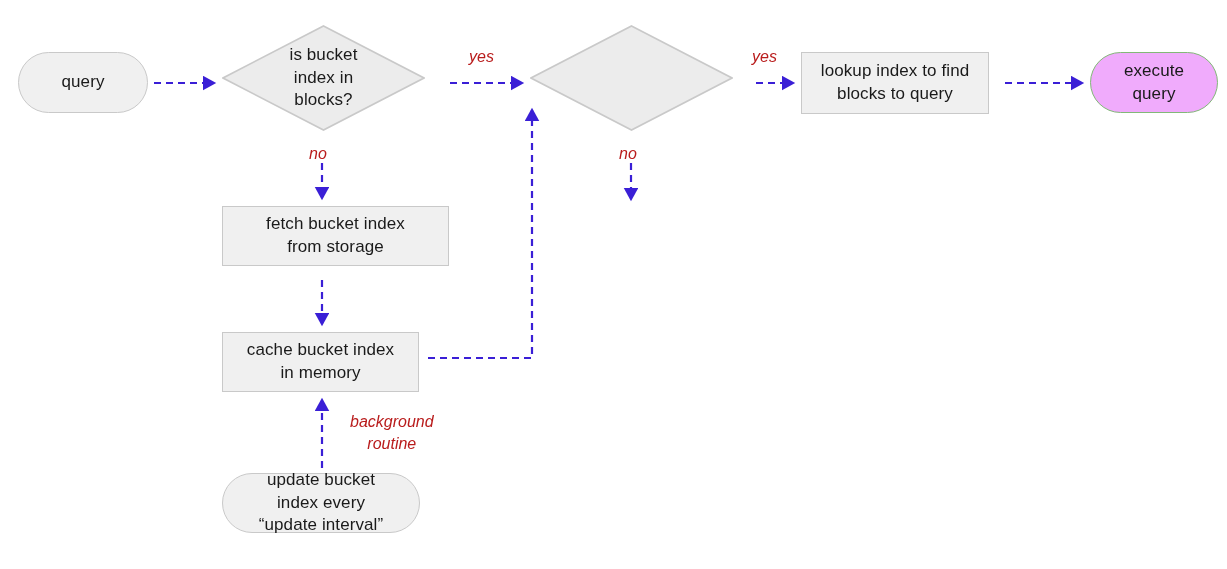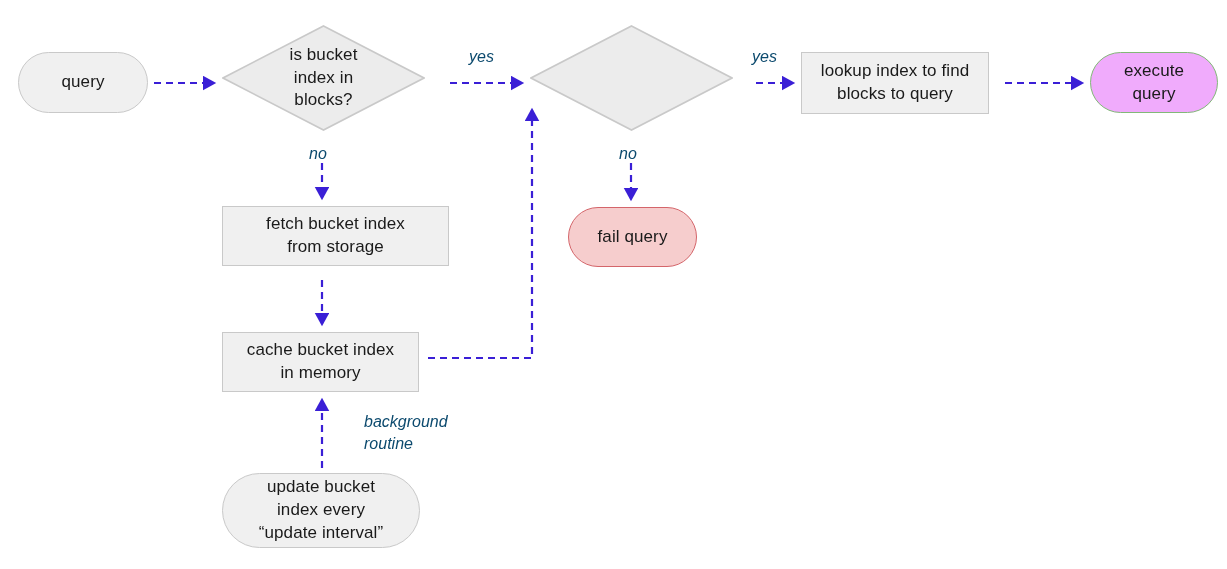--- a/index.html
+++ b/index.html
@@ -79,21 +79,21 @@
   .diamond .label {
     position: relative;
     z-index: 1;
   }
   
   .edge-label {
     position: absolute;
     font-family: "Liberation Sans", sans-serif;
     font-style: italic;
     font-size: 16px;
-    color: #0c4a6e;
+    color: #b91c1c;
     white-space: pre-line;
     line-height: 1.35;
   }
 </style>
 </head>
 <body>
 
 <div id="canvas">
 
   <svg class="edges" viewBox="0 0 1227 569">
@@ -144,44 +144,41 @@
   <div class="node rect" style="left:801px; top:52px; width:188px; height:62px;">
     <span class="label">lookup index to find
 blocks to query</span>
   </div>
 
   <div class="node pill green" style="left:1090px; top:52px; width:128px; height:61px;">
     <span class="label">execute
 query</span>
   </div>
 
-  <div class="node pill red" style="left:568px; top:207px; width:129px; height:60px;">
-    <span class="label">fail query</span>
-  </div>
 
   <div class="node rect" style="left:222px; top:206px; width:227px; height:60px;">
     <span class="label">fetch bucket index
 from storage</span>
   </div>
 
   <div class="node rect" style="left:222px; top:332px; width:197px; height:60px;justify-content:flex-end;">
     <span class="label">cache bucket index
 in memory</span>
   </div>
 
-  <div class="node pill" style="left:222px; top:473px; width:198px; height:75px;">
+  <div class="node pill" style="left:222px; top:473px; width:198px; height:60px;">
     <span class="label">update bucket
 index every
 “update interval”</span>
   </div>
 
   <div class="edge-label" style="left:469px; top:46px;">yes</div>
 
   <div class="edge-label" style="left:309px; top:143px;">no</div>
 
   <div class="edge-label" style="left:752px; top:46px;">yes</div>
 
   <div class="edge-label" style="left:619px; top:143px;">no</div>
 
-  <div class="edge-label" style="left:364px; top:411px;">background
+  <div class="edge-label" style="left:350px; top:411px;text-align:center;">background
 routine</div>
 
 </div>
 
 </body></html>

